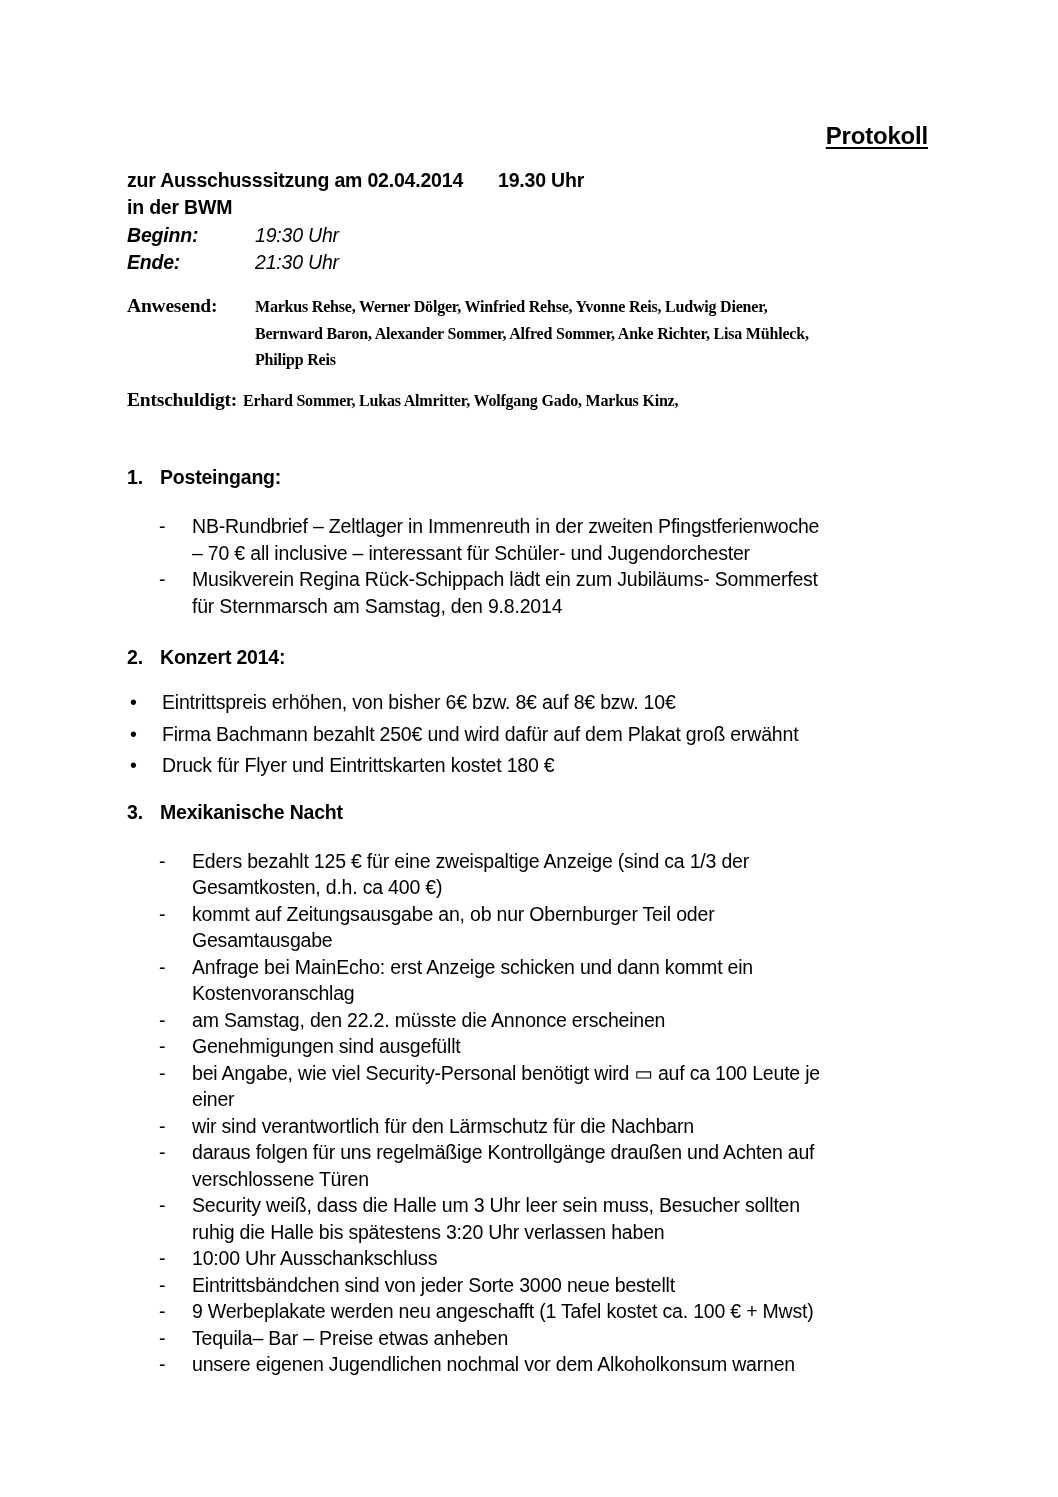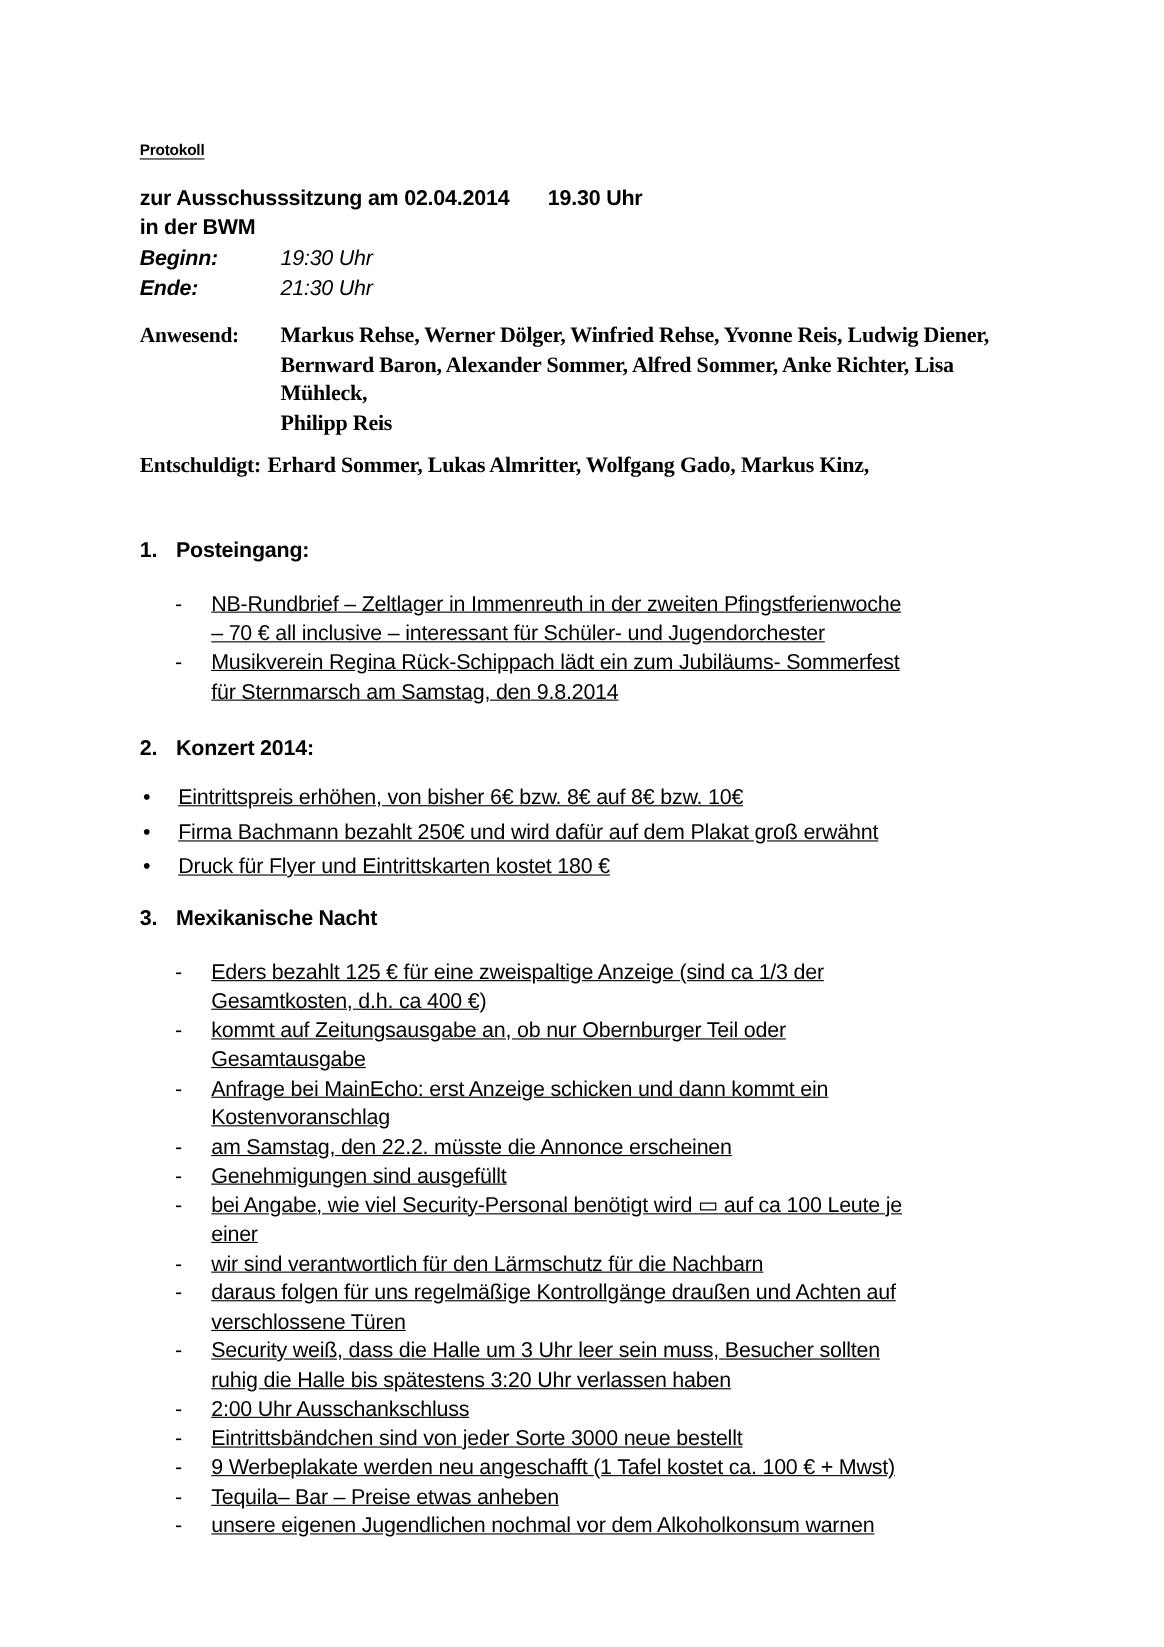--- a/index.html
+++ b/index.html
@@ -12,22 +12,22 @@
     width: 1058px;
     min-height: 1497px;
     box-sizing: border-box;
     background: #ffffff;
     color: #000000;
     font-family: "Liberation Sans", sans-serif;
     padding: 124px 130px 40px 127px;
     letter-spacing: -0.2px;
   }
   .doc-title {
-    text-align: left;
-    font-size: 14px;
+    text-align: right;
+    font-size: 24px;
     line-height: 24px;
     font-weight: bold;
   }
   .doc-title .u {
     text-decoration: underline;
     text-underline-offset: 3px;
   }
   .subtitle {
     margin-top: 19px;
     font-weight: bold;
@@ -66,21 +66,21 @@
     flex: none;
   }
   .att-row.entschuldigt {
     margin-top: 12px;
   }
   .att-row.entschuldigt .label {
     margin-right: 6px;
   }
   .names {
     font-weight: bold;
-    font-size: 20px;
+    font-size: 16px;
     line-height: 26.5px;
     white-space: pre-wrap;
     max-width: 680px;
   }
   #sections .section { margin: 0; }
   #sections .section:nth-of-type(1) { margin-top: 50px; }
   #sections .section:nth-of-type(2) { margin-top: 25px; }
   #sections .section:nth-of-type(3) { margin-top: 20px; }
   .sec-heading {
     display: flex;
@@ -111,21 +111,20 @@
   }
   .items.bullet .marker {
     flex: none;
     width: 32px;
     padding-left: 3px;
     box-sizing: content-box;
   }
   .item .text {
     white-space: pre-wrap;
     max-width: 732px;
-    text-decoration: underline;
   }
 </style>
 </head>
 <body>
 
 <div class="page">
 
   <div class="doc-title">
     <span class="u">Protokoll</span>
   </div>
@@ -243,21 +242,21 @@
             <span class="text">daraus folgen für uns regelmäßige Kontrollgänge draußen und Achten auf
 verschlossene Türen</span>
           </li>
           <li class="item">
             <span class="marker">-</span>
             <span class="text">Security weiß, dass die Halle um 3 Uhr leer sein muss, Besucher sollten
 ruhig die Halle bis spätestens 3:20 Uhr verlassen haben</span>
           </li>
           <li class="item">
             <span class="marker">-</span>
-            <span class="text">2:00 Uhr Ausschankschluss</span>
+            <span class="text">10:00 Uhr Ausschankschluss</span>
           </li>
           <li class="item">
             <span class="marker">-</span>
             <span class="text">Eintrittsbändchen sind von jeder Sorte 3000 neue bestellt</span>
           </li>
           <li class="item">
             <span class="marker">-</span>
             <span class="text">9 Werbeplakate werden neu angeschafft (1 Tafel kostet ca. 100 € + Mwst)</span>
           </li>
           <li class="item">

